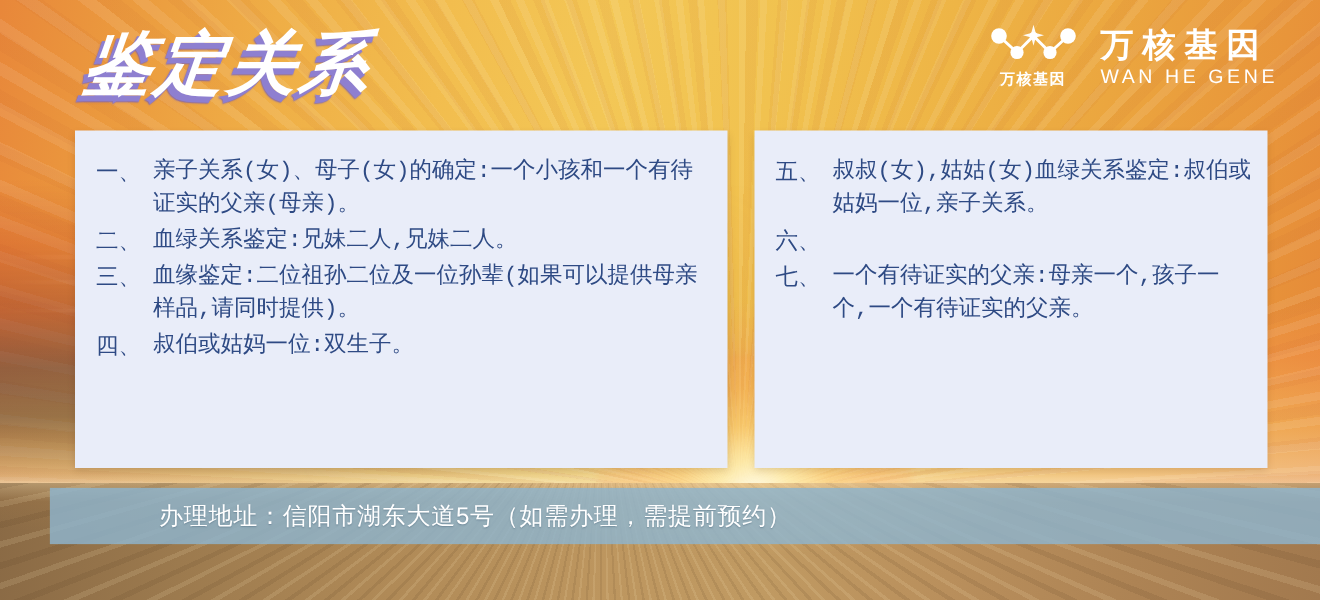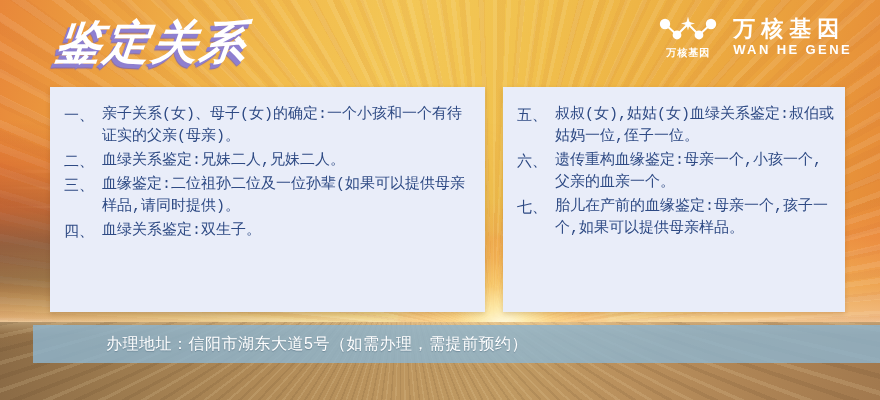--- a/index.html
+++ b/index.html
@@ -205,21 +205,21 @@
   }
   .brand-cn {
     font-size: 22px;
     font-weight: 700;
     color: #ffffff;
     letter-spacing: 6px;
     line-height: 1;
   }
   .brand-en {
     font-size: 13px;
-    font-weight: 700;
+    font-weight: 400;
     color: #ffffff;
     letter-spacing: 2.4px;
     line-height: 1;
   }
 
   
   .panel {
     position: absolute;
     top: 87px;
     height: 225px;
@@ -326,36 +326,35 @@
     <div class="item">
       <span class="item-num">二、</span>
       <span class="item-text">血绿关系鉴定:兄妹二人,兄妹二人。</span>
     </div>
     <div class="item">
       <span class="item-num">三、</span>
       <span class="item-text">血缘鉴定:二位祖孙二位及一位孙辈(如果可以提供母亲样品,请同时提供)。</span>
     </div>
     <div class="item">
       <span class="item-num">四、</span>
-      <span class="item-text">血绿关系鉴定:双生子。</span>
+      <span class="item-text">叔伯或姑妈一位:双生子。</span>
     </div>
   </div>
 
   <div class="panel panel-right">
     <div class="item">
       <span class="item-num">五、</span>
-      <span class="item-text">叔叔(女),姑姑(女)血绿关系鉴定:叔伯或姑妈一位,侄子一位。</span>
+      <span class="item-text">叔叔(女),姑姑(女)血绿关系鉴定:叔伯或姑妈一位,亲子关系。</span>
     </div>
     <div class="item">
       <span class="item-num">六、</span>
-      <span class="item-text">遗传重构血缘鉴定:母亲一个,小孩一个,父亲的血亲一个。</span>
     </div>
     <div class="item">
       <span class="item-num">七、</span>
-      <span class="item-text">胎儿在产前的血缘鉴定:母亲一个,孩子一个,如果可以提供母亲样品。</span>
+      <span class="item-text">一个有待证实的父亲:母亲一个,孩子一个,一个有待证实的父亲。</span>
     </div>
   </div>
 
   <div class="footer">
     <span class="footer-text">办理地址：信阳市湖东大道5号（如需办理，需提前预约）</span>
   </div>
 
 </div>
 
 </body></html>

